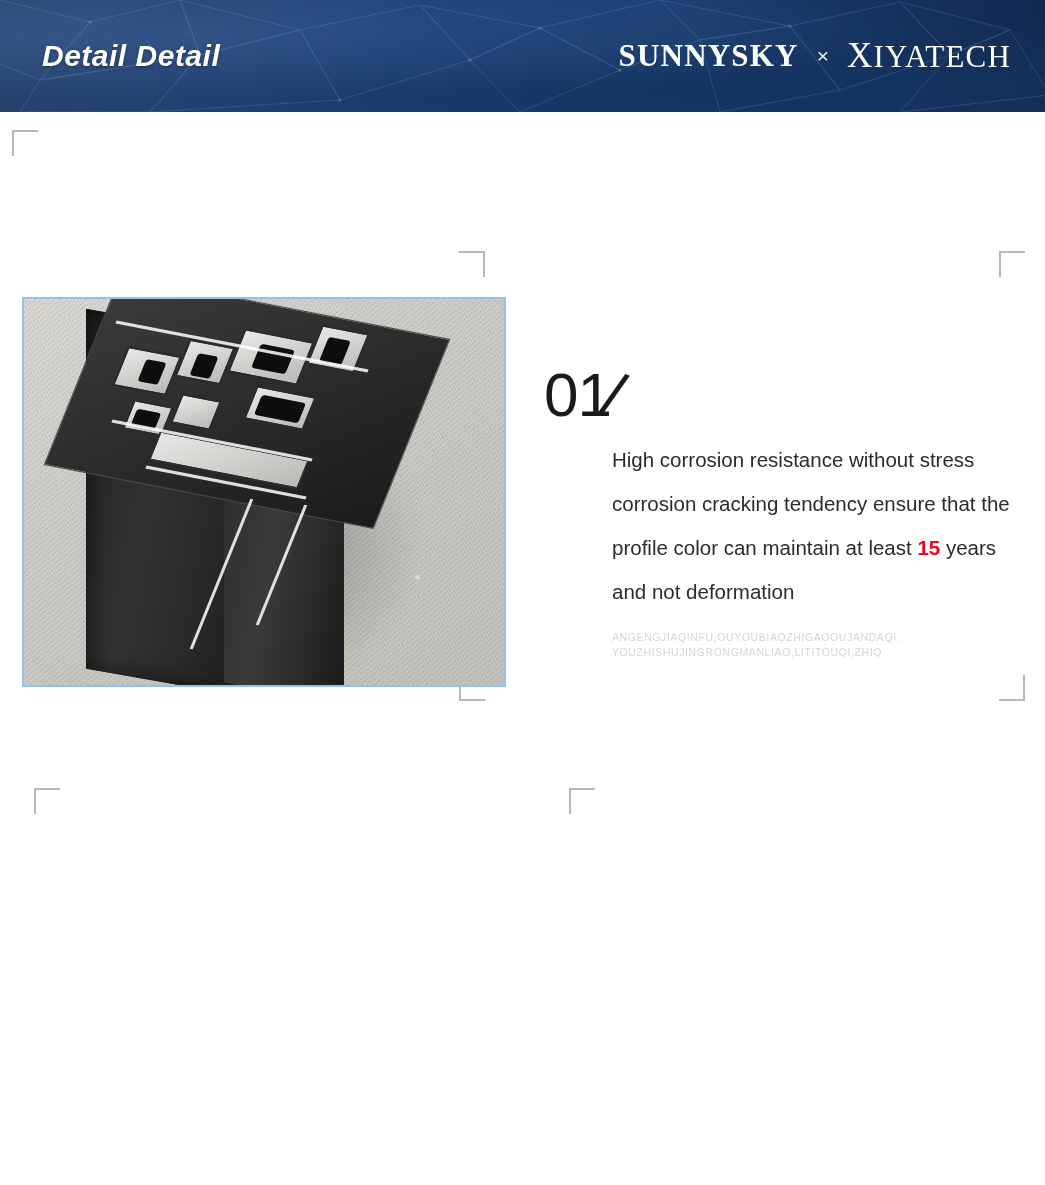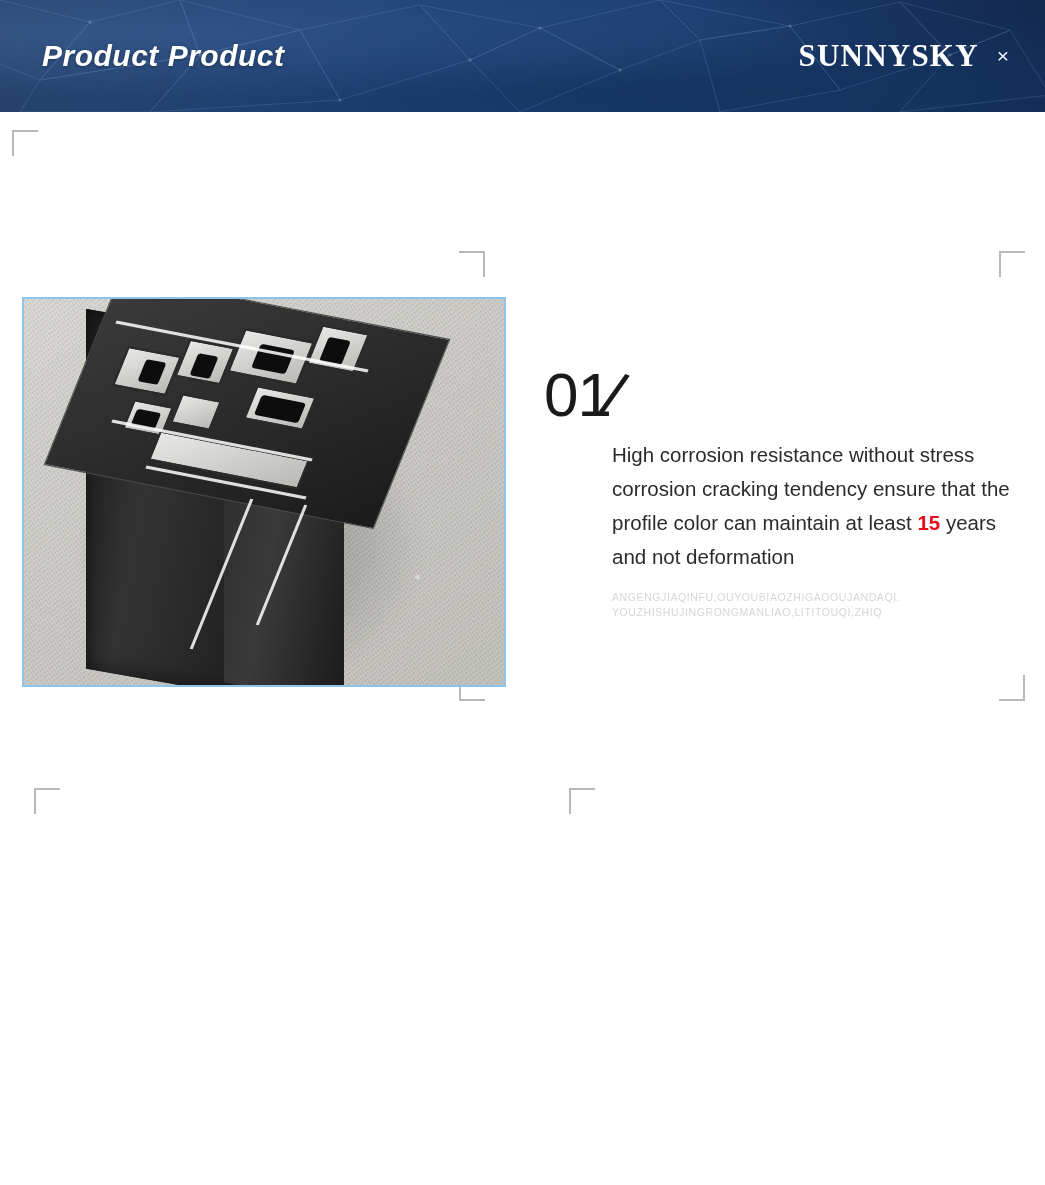--- a/index.html
+++ b/index.html
@@ -185,21 +185,21 @@
     font-size: 23px;
     font-weight: bold;
     color: #111111;
     line-height: 29px;
     letter-spacing: 0.2px;
     padding-top: 12px;
   }
   .body-copy {
     margin-top: 14px;
     font-size: 20.5px;
-    line-height: 34px;
+    line-height: 44px;
     color: #2b2b2b;
   }
   #txt-1 .body-copy { padding-left: 68px; }
   .hl { color: #e8091b; font-weight: bold; }
   .pinyin {
     margin-top: 16px;
     font-size: 10.5px;
     line-height: 15px;
     letter-spacing: 0.6px;
     color: #d6d6d6;
@@ -232,24 +232,25 @@
         <circle cx="200" cy="55" r="1.6"></circle>
       <circle cx="340" cy="100" r="1.6"></circle>
         <circle cx="470" cy="60" r="1.6"></circle>
       <circle cx="620" cy="70" r="1.6"></circle>
         <circle cx="790" cy="26" r="1.6"></circle>
       <circle cx="950" cy="55" r="1.6"></circle>
         <circle cx="540" cy="28" r="1.6"></circle>
     </g>
   </svg>
   <div class="header-inner">
-    <div class="header-title">Product Product</div>
+    <div class="header-title">Detail Detail</div>
     <div class="brand-lockup">
       <span class="brand-a">SUNNYSKY</span>
       <span class="brand-x">×</span>
+      <span class="brand-b"><span class="big">X</span><span>IYATECH</span></span>
     </div>
   </div>
 </div>
 
 <div class="sheet">
 
   <div class="section" id="section-1">
     <div class="crop tl" style="left:12px;  top:0px;"></div>
     <div class="crop tr" style="left:459px; top:121px;"></div>
     <div class="crop tl" style="left:999px; top:121px;"></div>

